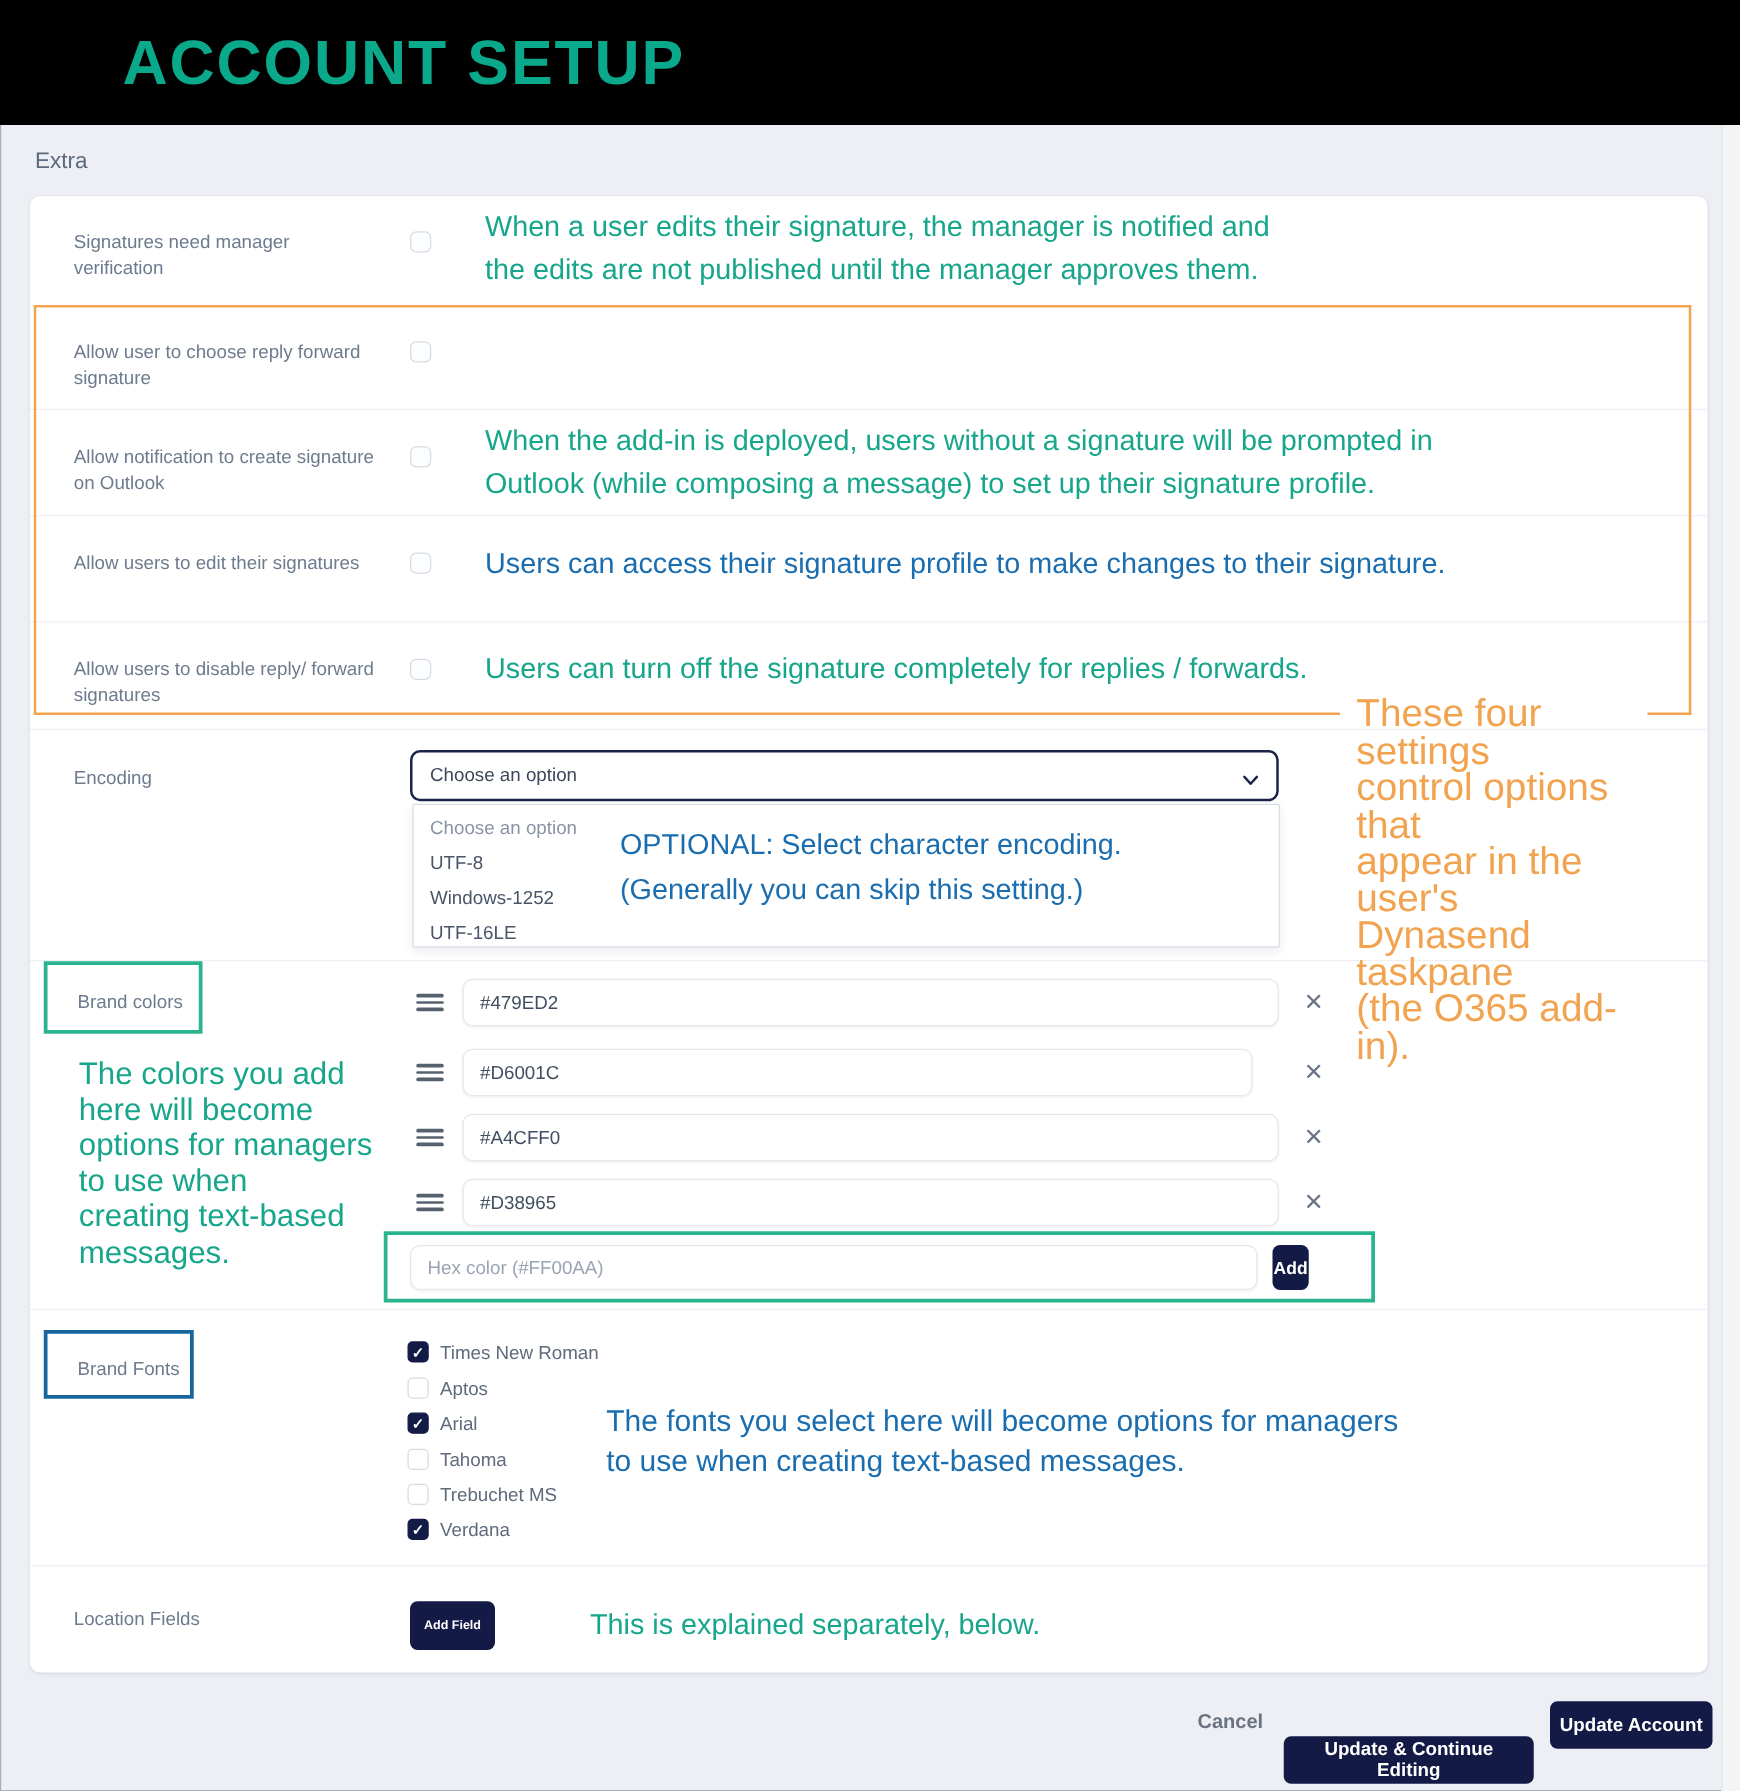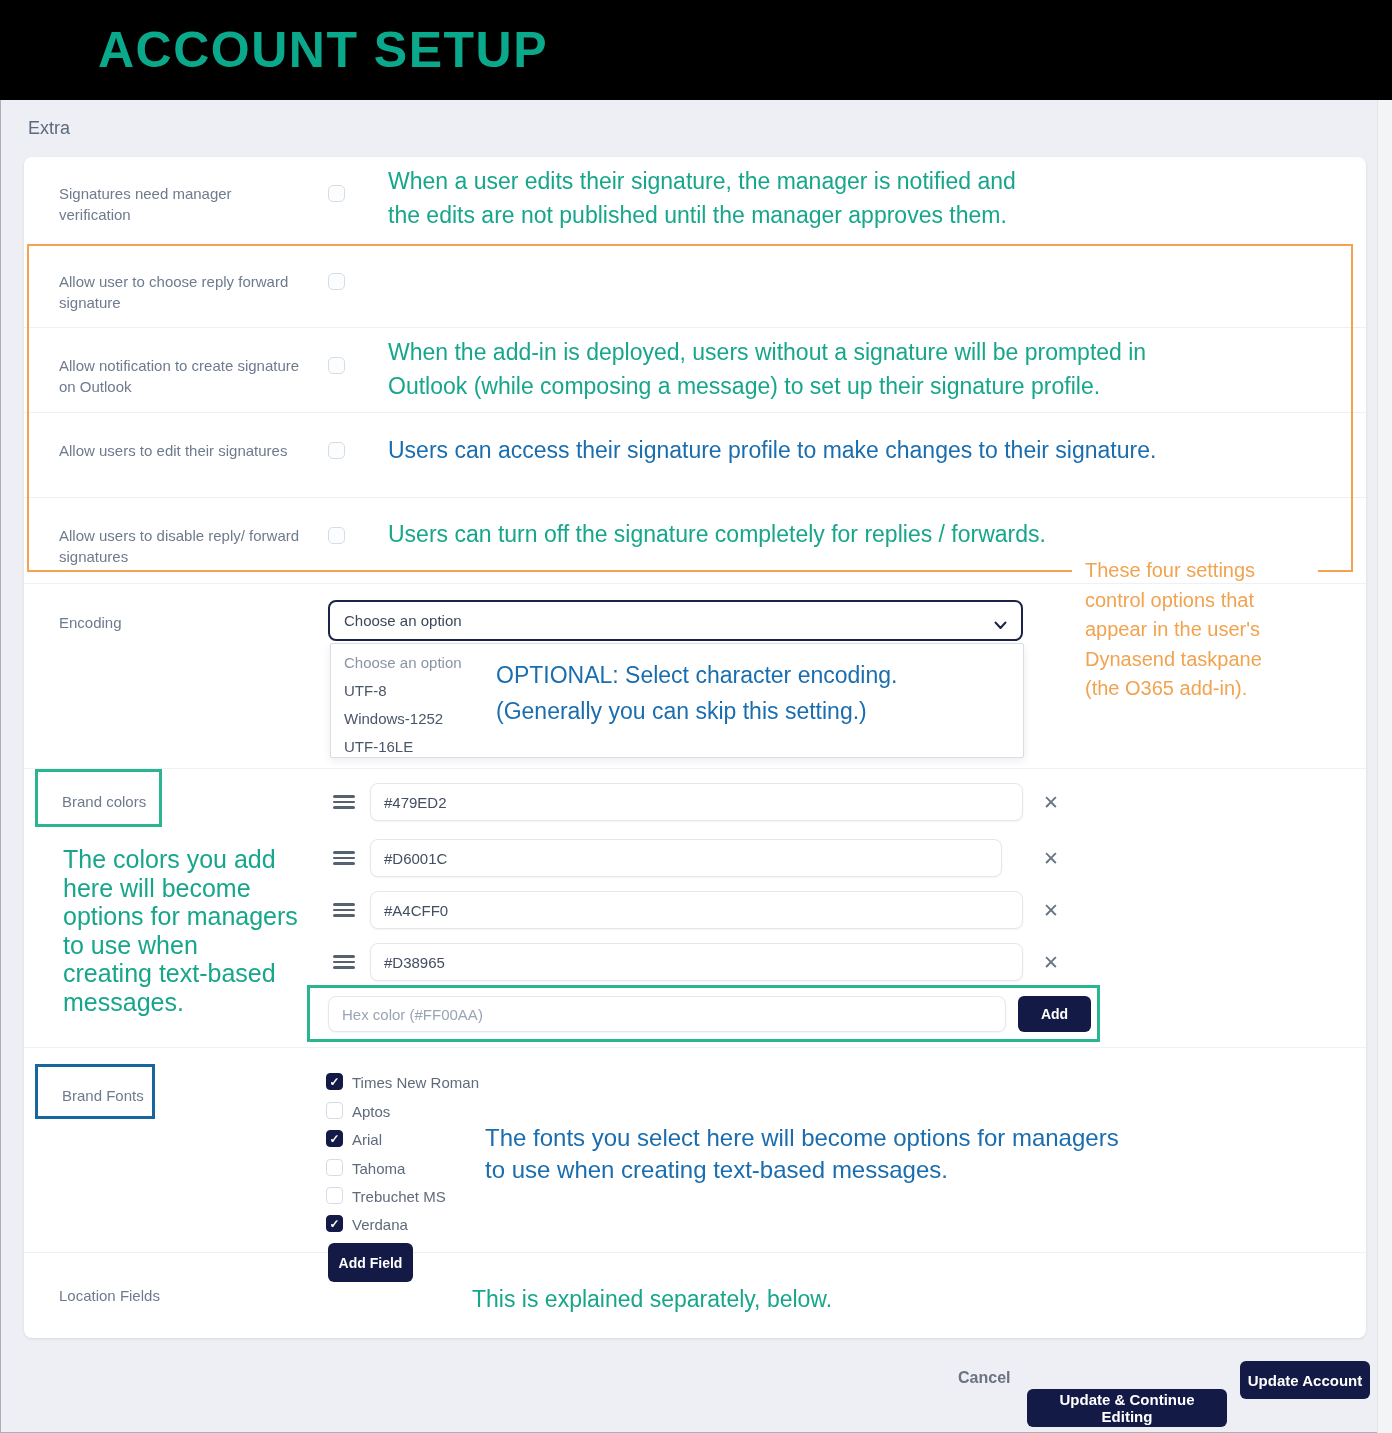--- a/index.html
+++ b/index.html
@@ -21,21 +21,21 @@
   .divider{left:0;height:1px;background:#eef0f4;width:1342px;}
 
   .row-label{left:35px;width:245px;font-size:15px;line-height:21px;color:#6e7b8e;}
   .cbx{width:17px;height:17px;border:1.5px solid #d7dce4;border-radius:5px;background:#fcfdfe;box-sizing:border-box;}
   .note{font-size:23px;line-height:34px;}
   .note.green{color:var(--teal-note);}
   .note.blue{color:var(--blue-note);}
 
   
   .oline{background:var(--orange);}
-  .callout-text{font-size:20px;line-height:29.5px;color:var(--orange);}
+  .callout-text{font-size:31px;line-height:29.5px;color:var(--orange);}
 
   
   .select{left:304px;top:443px;width:695px;height:41px;border:2px solid #1b2448;border-radius:8px;background:#fff;box-sizing:border-box;}
   .select-text{left:14px;top:10px;font-size:15px;color:#3d4759;}
   .select-chevron{right:14px;top:14px;}
   .panel{left:306px;top:486px;width:694px;height:115px;background:#fff;border:1px solid #d9dde4;border-radius:2px;
          box-shadow:0 3px 8px rgba(20,30,60,.08);box-sizing:border-box;}
   .opt{left:13px;font-size:15px;color:#4a5568;}
   .opt.muted{color:#8b94a5;}
 
@@ -156,21 +156,21 @@
     <div class="abs drag" style="left:309px;top:798px">
         <span></span>
         <span></span>
         <span></span>
       </div>
     <input class="abs color-input" readonly="" style="left: 346px; top: 786px; width: 653px; height: 38px;" value="#D38965">
     <div class="abs xbtn" style="left:1019px;top:796px">✕</div>
 
     <div class="abs green-box" style="left:283px;top:828px;width:793px;height:57px"></div>
     <input class="abs hex-input" style="left: 304px; top: 839px; width: 678px; height: 36px;" placeholder="Hex color (#FF00AA)">
-    <button class="abs navy-btn" style="left:994px;top:839px;width:73px;height:36px;font-size:14px">Add</button>
+    <button class="abs navy-btn" style="left:994px;top:839px;width:29px;height:36px;font-size:14px">Add</button>
 
     <div class="abs blue-box" style="left:11px;top:907px;width:120px;height:55px">
       <div class="abs row-label" style="left:24px;top:18px;width:110px">Brand Fonts</div>
     </div>
 
     <div class="abs fcbx checked" style="left:302px;top:916px">✓</div>
     <div class="abs font-label" style="left:328px;top:917px">Times New Roman</div>
     <div class="abs fcbx" style="left:302px;top:945px"></div>
     <div class="abs font-label" style="left:328px;top:946px">Aptos</div>
     <div class="abs fcbx checked" style="left:302px;top:973px">✓</div>
@@ -178,21 +178,21 @@
     <div class="abs fcbx" style="left:302px;top:1002px"></div>
     <div class="abs font-label" style="left:328px;top:1003px">Tahoma</div>
     <div class="abs fcbx" style="left:302px;top:1030px"></div>
     <div class="abs font-label" style="left:328px;top:1031px">Trebuchet MS</div>
     <div class="abs fcbx checked" style="left:302px;top:1058px">✓</div>
     <div class="abs font-label" style="left:328px;top:1059px">Verdana</div>
 
     <div class="abs fonts-note" style="left:461px;top:965px">The fonts you select here will become options for managers<br>to use when creating text-based messages.</div>
 
     <div class="abs row-label" style="top:1128px">Location Fields</div>
-    <button class="abs navy-btn" style="left:304px;top:1086px;width:85px;height:39px;font-size:14px">Add Field</button>
+    <button class="abs navy-btn" style="left:304px;top:1124px;width:68px;height:39px;font-size:10px">Add Field</button>
     <div class="abs note green" style="left:448px;top:1125px">This is explained separately, below.</div>
   </div>
 
   <div class="abs oline" style="left:27px;top:244px;width:1326px;height:2px"></div>
   <div class="abs oline" style="left:27px;top:244px;width:2px;height:328px"></div>
   <div class="abs oline" style="left:1351px;top:244px;width:2px;height:328px"></div>
   <div class="abs oline" style="left:27px;top:570px;width:1045px;height:2px"></div>
   <div class="abs oline" style="left:1318px;top:570px;width:35px;height:2px"></div>
   <div class="abs callout-text" style="left:1085px;top:556px;width:250px">These four settings<br>control options that<br>appear in the user's<br>Dynasend taskpane<br>(the O365 add-in).</div>
 

